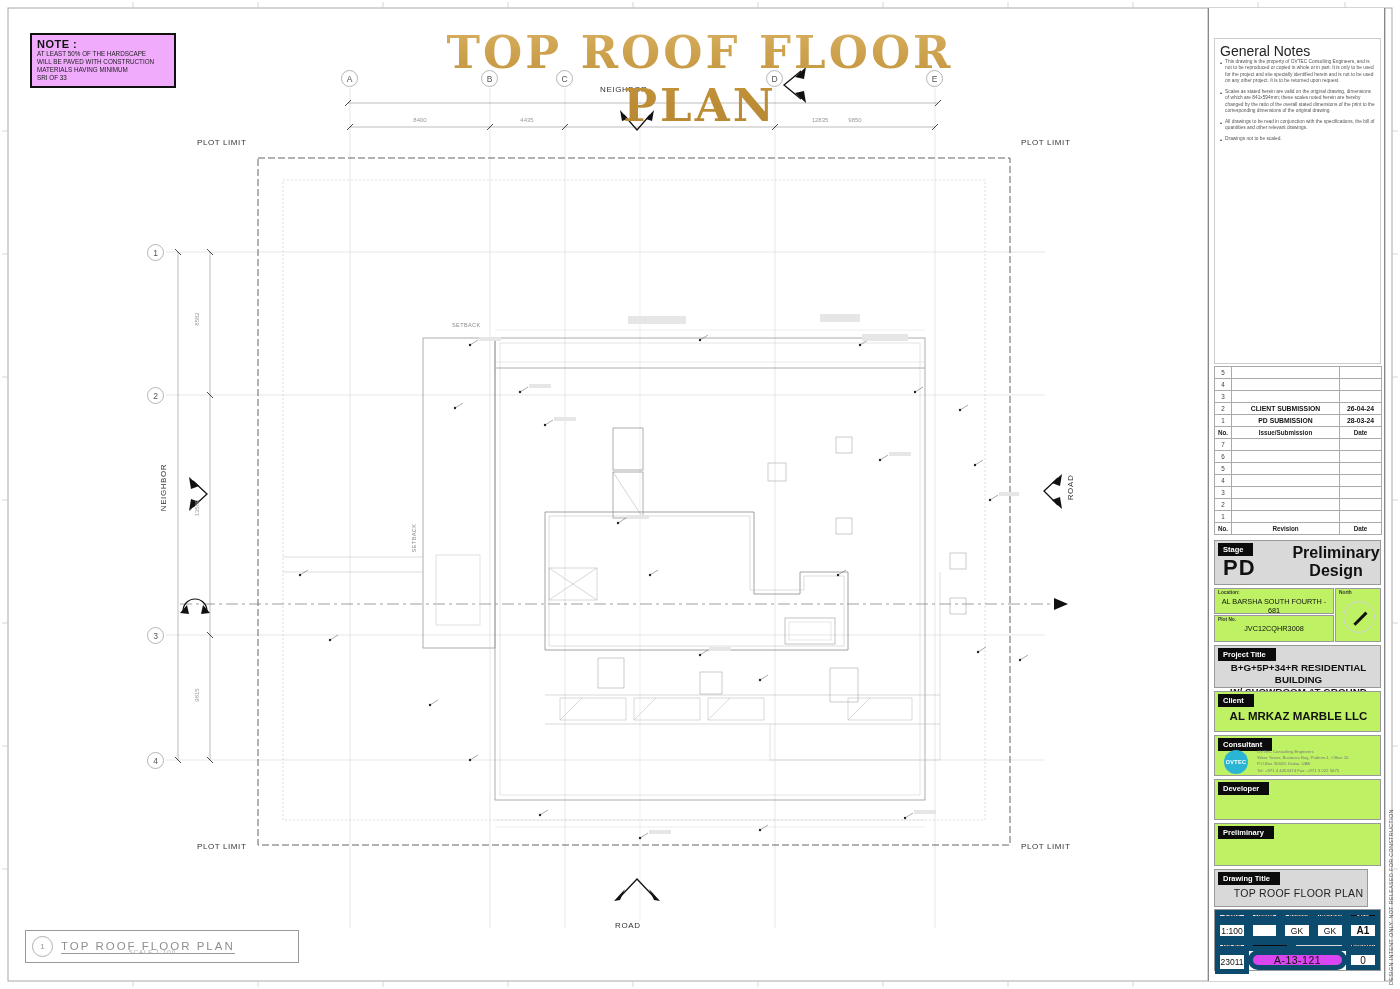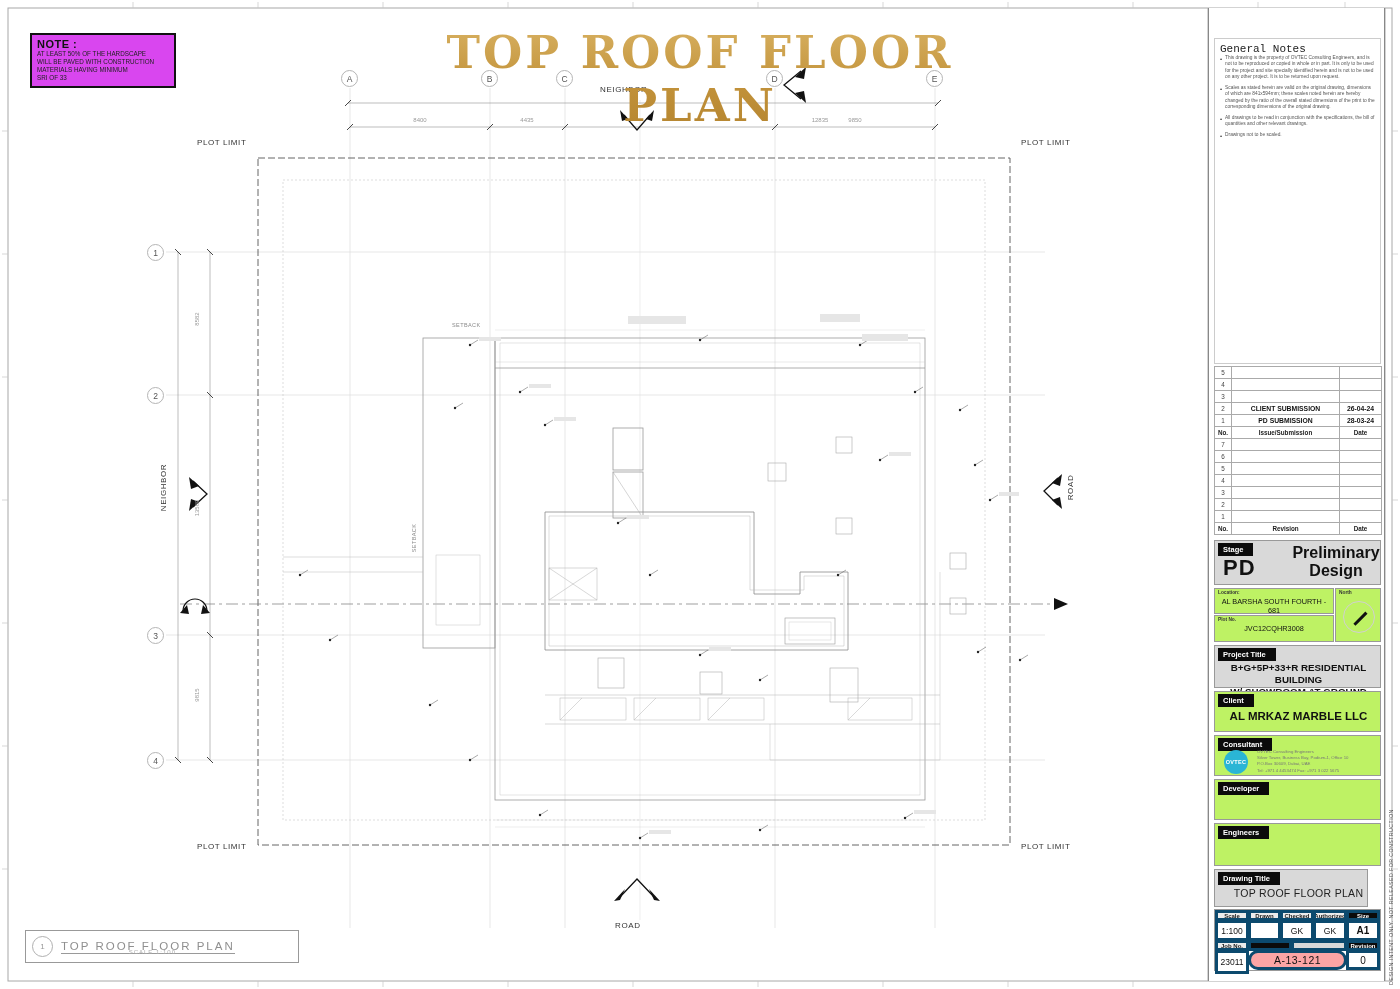--- a/index.html
+++ b/index.html
@@ -1,21 +1,21 @@
 <!DOCTYPE html>
 <html><head>
 <meta charset="utf-8">
 <style>
   * { margin:0; padding:0; box-sizing:border-box; }
   html,body { width:1400px; height:989px; background:#fff; font-family:"Liberation Sans", sans-serif; color:#222; }
   .sheet { position:relative; width:1400px; height:989px; background:#ffffff; overflow:hidden; }
   .abs { position:absolute; }
 
   
-  .note-box { left:30px; top:33px; width:146px; border:2px solid #111; background:#d946ef; padding:3px 5px 5px 5px; z-index:5; }
+  .note-box { left:30px; top:33px; width:146px; border:2px solid #111; background:#f0abfc; padding:3px 5px 5px 5px; z-index:5; }
   .note-box h1 { font-size:11px; font-weight:bold; letter-spacing:.5px; color:#111; }
   .note-line { font-size:6.3px; line-height:1.25; color:#222; }
 
   
   .main-title { left:380px; top:26px; width:640px; text-align:center; font-family:"DejaVu Serif", serif; font-weight:bold;
     font-size:45px; letter-spacing:3px; background:linear-gradient(180deg,#d7b060 0%, #c2923a 55%, #b58530 100%);
     -webkit-background-clip:text; background-clip:text; -webkit-text-fill-color:transparent; color:#c59a3f; z-index:4; }
 
   
   .bubble { width:17px; height:17px; border:1px solid #b5b5b5; border-radius:50%; background:#fff; color:#555;
@@ -30,21 +30,21 @@
   .footer-label { left:25px; top:930px; width:274px; height:33px; border:1px solid #999; background:#fff; display:flex; align-items:center; padding-left:6px; z-index:5; }
   .detail-circle { width:21px; height:21px; border:1px solid #b0b0b0; border-radius:50%; color:#999; font-size:8px;
     display:flex; align-items:center; justify-content:center; margin-right:8px; }
   .footer-title { color:#8f8f8f; font-size:11.5px; letter-spacing:2px; border-bottom:1px solid #9a9a9a; padding-bottom:1px; }
   .footer-scale { color:#aaa; font-size:6px; letter-spacing:1px; margin-top:11px; margin-left:-106px; }
 
   
   .titleblock { left:1208px; top:8px; width:177px; height:973px; border-left:1px solid #888; border-right:1px solid #888; background:#fff; z-index:6; }
   .tb-abs { position:absolute; }
   .gn-box { left:5px; top:30px; width:167px; height:326px; border:1px solid #ccc; padding:4px 5px; }
-  .gn-box h2 { font-size:11px; font-weight:normal; color:#222; margin-bottom:0;font-family:Liberation Mono, monospace; }
+  .gn-box h2 { font-size:14px; font-weight:normal; color:#222; margin-bottom:0; }
   .gn-item { display:flex; margin-bottom:4px; }
   .gn-item::before { content:"•"; font-size:6px; color:#333; margin-right:3px; line-height:1.4; }
   .gn-text { font-size:4.8px; line-height:1.35; color:#555; }
 
   table.tb { border-collapse:collapse; width:167px; table-layout:fixed; }
   table.tb td { border:1px solid #aaa; height:12px; font-size:6.3px; color:#444; text-align:center; overflow:hidden; white-space:nowrap; }
   td.c-no { width:17px; } td.c-label { width:108px; } td.c-date { width:42px; }
   .tb-filled { font-weight:bold; color:#111 !important; font-size:6.8px !important; }
   .tb-head { font-weight:bold; color:#222 !important; }
 
@@ -75,21 +75,21 @@
     font-size:5.5px; font-weight:bold; display:flex; align-items:center; justify-content:center; letter-spacing:.3px; }
   .cons-lines { position:absolute; left:42px; top:13px; width:122px; font-size:4.3px; color:#777; line-height:1.45; }
 
   .dev-panel { left:5px; top:771px; width:167px; height:41px; }
   .contr-panel { left:5px; top:815px; width:167px; height:43px; }
 
   .dt-panel { left:5px; top:861px; width:154px; height:38px; }
   .dt-value { position:absolute; left:0; top:17px; width:167px; text-align:center; font-size:10.5px; color:#222; letter-spacing:.3px; }
 
   .info-panel { left:5px; top:901px; width:167px; height:62px; border:1px solid #999; }
-  .cell { position:absolute; border:3px solid #0c4a6e; display:flex; align-items:center; justify-content:center; overflow:hidden; }
+  .cell { position:absolute; border:5px solid #0c4a6e; display:flex; align-items:center; justify-content:center; overflow:hidden; }
   .hcell { font-size:6px; font-weight:bold; color:#222; background:#ececec; }
   .hblack { background:#0b0b0b; color:#fff; }
   .vcell { font-size:8.5px; color:#111; background:#fff; }
 
   .disclaimer { right:1px; bottom:4px; height:240px; width:11px; writing-mode:vertical-rl; transform:rotate(180deg);
     font-size:5.3px; color:#555; letter-spacing:.4px; z-index:7; }
 </style>
 </head>
 <body>
 
@@ -426,21 +426,21 @@
     <div class="tb-abs north-panel panel">
       <div class="fld-label">North</div>
       <div class="compass">
           <div class="needle"></div>
         </div>
     </div>
 
     <div class="tb-abs proj-panel panel gray">
       <span class="chip" style="position:absolute;left:3px;top:2px;">Project Title</span>
       <div class="proj-text">
-        <div>B+G+5P+33+R RESIDENTIAL BUILDING</div>
+        <div>B+G+5P+34+R RESIDENTIAL BUILDING</div>
         <div>W/ SHOWROOM AT GROUND</div>
       </div>
     </div>
 
     <div class="tb-abs client-panel panel">
       <span class="chip" style="position:absolute;left:3px;top:2px;">Client</span>
       <div class="client-value">AL MRKAZ MARBLE LLC</div>
     </div>
 
     <div class="tb-abs cons-panel panel">
@@ -452,21 +452,21 @@
         <div>P.O.Box 30609, Dubai, UAE</div>
         <div>Tel: +971 4 4453474        Fax: +971 3 022 5675</div>
       </div>
     </div>
 
     <div class="tb-abs dev-panel panel">
       <span class="chip" style="position:absolute;left:3px;top:2px;">Developer</span>
     </div>
 
     <div class="tb-abs contr-panel panel">
-      <span class="chip" style="position:absolute;left:3px;top:2px;">Engineers</span>
+      <span class="chip" style="position:absolute;left:3px;top:2px;">Preliminary</span>
     </div>
 
     <div class="tb-abs dt-panel panel gray">
       <span class="chip" style="position:absolute;left:3px;top:2px;">Drawing Title</span>
       <div class="dt-value">TOP ROOF FLOOR PLAN</div>
     </div>
 
     <div class="tb-abs info-panel">
       <div class="cell hcell" style="left:0;top:0;width:34px;height:11px;">Scale</div>
       <div class="cell hcell" style="left:33px;top:0;width:33px;height:11px;">Drawn</div>
@@ -479,20 +479,20 @@
       <div class="cell vcell" style="left:65px;top:10px;width:34px;height:21px;">GK</div>
       <div class="cell vcell" style="left:98px;top:10px;width:34px;height:21px;">GK</div>
       <div class="cell vcell" style="left:131px;top:10px;width:34px;height:21px;font-weight:bold;font-size:10px;">A1</div>
 
       <div class="cell hcell" style="left:0;top:30px;width:34px;height:11px;">Job No.</div>
       <div class="cell hcell hblack" style="left:33px;top:30px;width:44px;height:11px;"></div>
       <div class="cell" style="left:76px;top:30px;width:56px;height:11px;background:#d9d9d9;"></div>
       <div class="cell hcell hblack" style="left:131px;top:30px;width:34px;height:11px;">Revision</div>
 
       <div class="cell vcell" style="left:0;top:40px;width:34px;height:24px;">23011</div>
-      <div class="cell vcell" style="left:33px;top:40px;width:99px;height:20px;background:#fca5a5;font-size:10.5px;letter-spacing:.5px;border-radius:10px;">A-13-121</div>
+      <div class="cell vcell" style="left:33px;top:40px;width:99px;height:20px;background:#d946ef;font-size:10.5px;letter-spacing:.5px;border-radius:10px;">A-13-121</div>
       <div class="cell vcell" style="left:131px;top:40px;width:34px;height:20px;font-size:10px;">0</div>
     </div>
   </div>
 
   <div class="abs disclaimer">DESIGN INTENT ONLY. NOT RELEASED FOR CONSTRUCTION</div>
 
 </div>
 
 </body></html>

